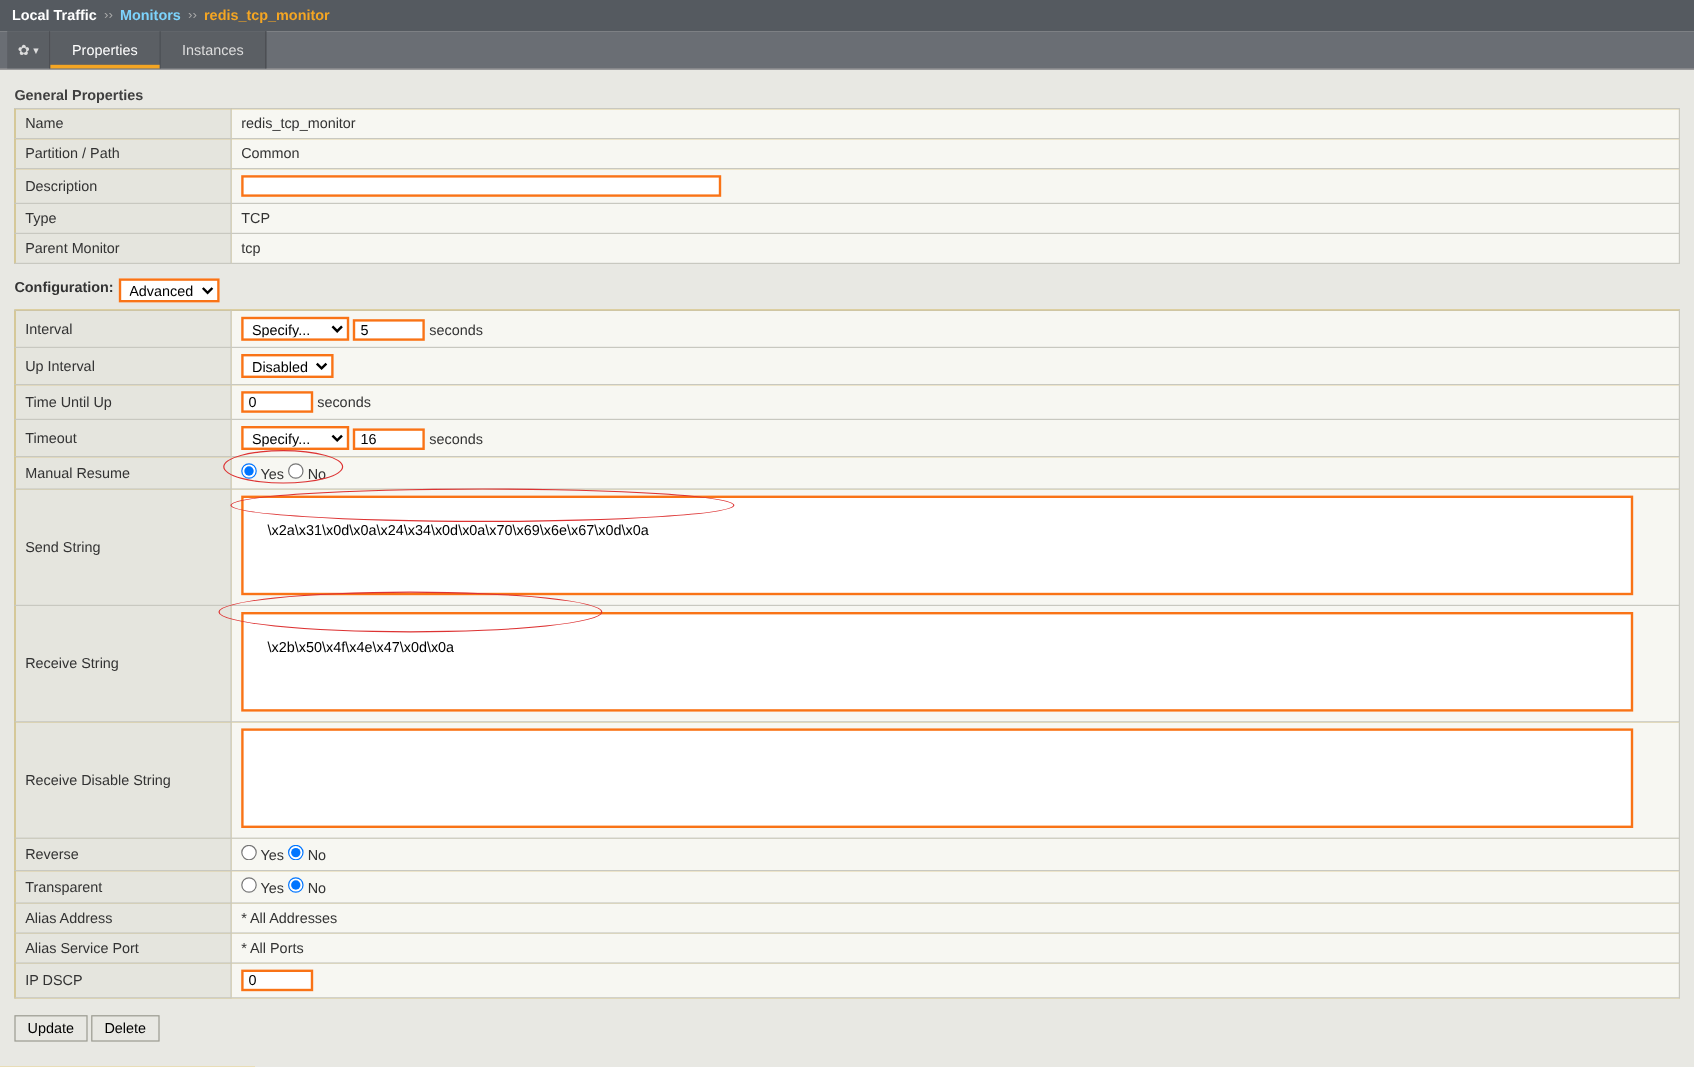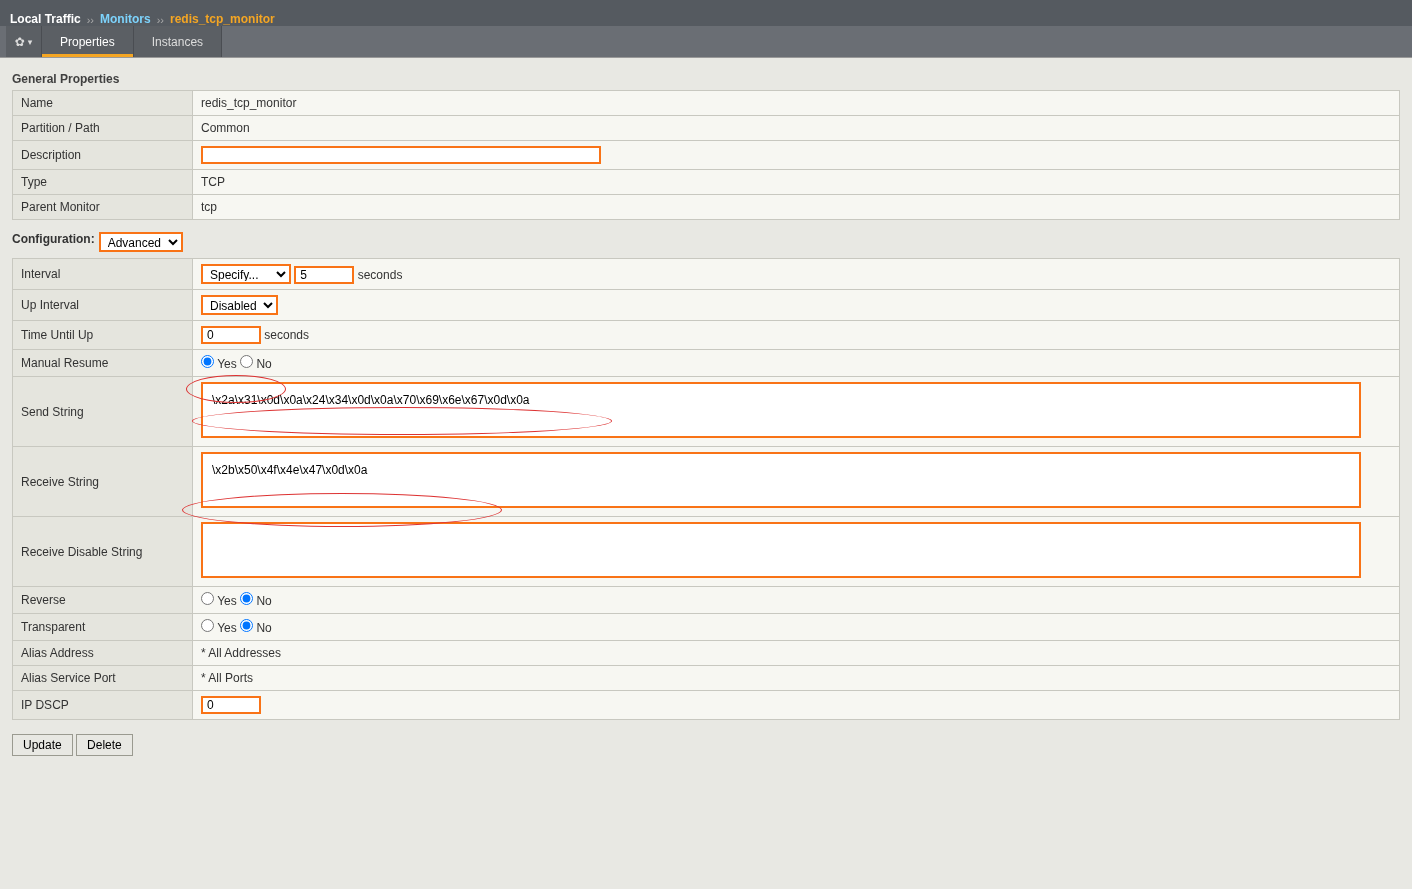--- a/index.html
+++ b/index.html
@@ -6,21 +6,21 @@
   body {
     font-family: Arial, Helvetica, sans-serif;
     font-size: 12px;
     background: #e8e8e3;
     color: #333;
   }
   .topbar {
     background: #555a60;
     height: 26px;
     display: flex;
-    align-items: flex-end;
+    align-items: center;
     padding: 0 10px;
     color: #fff;
     font-weight: bold;
   }
   .breadcrumb-sep { color: #aaa; margin: 0 6px; font-weight: normal; font-size:11px;}
   .bc1 { color: #fff; }
   .bc2 { color: #7dd3fc; }
   .bc3 { color: #f5a623; }
   .tabbar {
     background: #6a6e74;
@@ -101,23 +101,23 @@
     font-size: 12px;
     border: 2px solid #f97316;
     background: #fff;
     padding: 1px 3px;
   }
   select { height: 20px; }
   input[type="text"].small { width: 60px; height: 18px; text-align:left; padding-left:4px;}
   input[type="text"].desc { width: 400px; height: 18px; }
   textarea {
     width: 1160px;
-    height: 56px;
+    height: 83px;
     resize: none;
-    padding: 9px;
+    padding: 20px;
   }
   .btnrow { padding-top: 14px; }
   button.action {
     background: #e8e8e3;
     border: 1px solid #9a9a90;
     padding: 3px 10px;
     font-size: 12px;
     cursor: pointer;
   }
   .annot {
@@ -212,20 +212,30 @@
       </td>
     </tr>
     <tr>
       <td class="label">Time Until Up</td>
       <td class="value">
         <input type="text" class="small" value="0" style="">
         <span>seconds</span>
       </td>
     </tr>
     <tr>
+      <td class="label">Timeout</td>
+      <td class="value">
+        <select style="width:90px;">
+          <option>Specify...</option>
+        </select>
+        <input type="text" class="small" value="16" style="">
+        <span>seconds</span>
+      </td>
+    </tr>
+    <tr>
       <td class="label">Manual Resume</td>
       <td class="value">
         <label><input type="radio" name="mr" checked="" style=""> <span>Yes</span></label>
         <label><input type="radio" name="mr" style=""> <span>No</span></label>
       </td>
     </tr>
     <tr>
       <td class="label">Send String</td>
       <td class="value">
         <textarea style="">\x2a\x31\x0d\x0a\x24\x34\x0d\x0a\x70\x69\x6e\x67\x0d\x0a</textarea>

